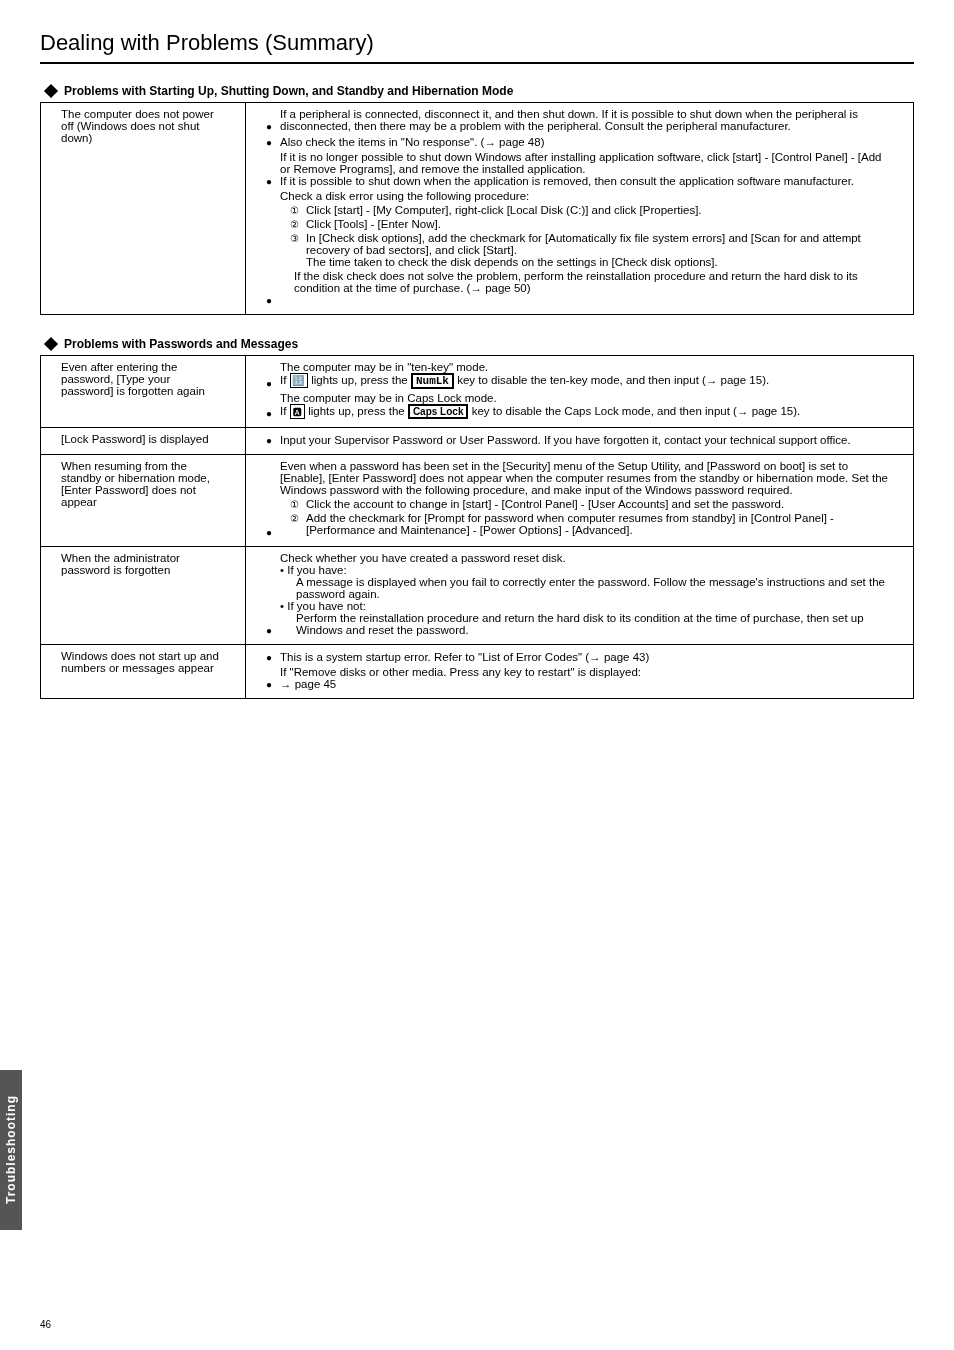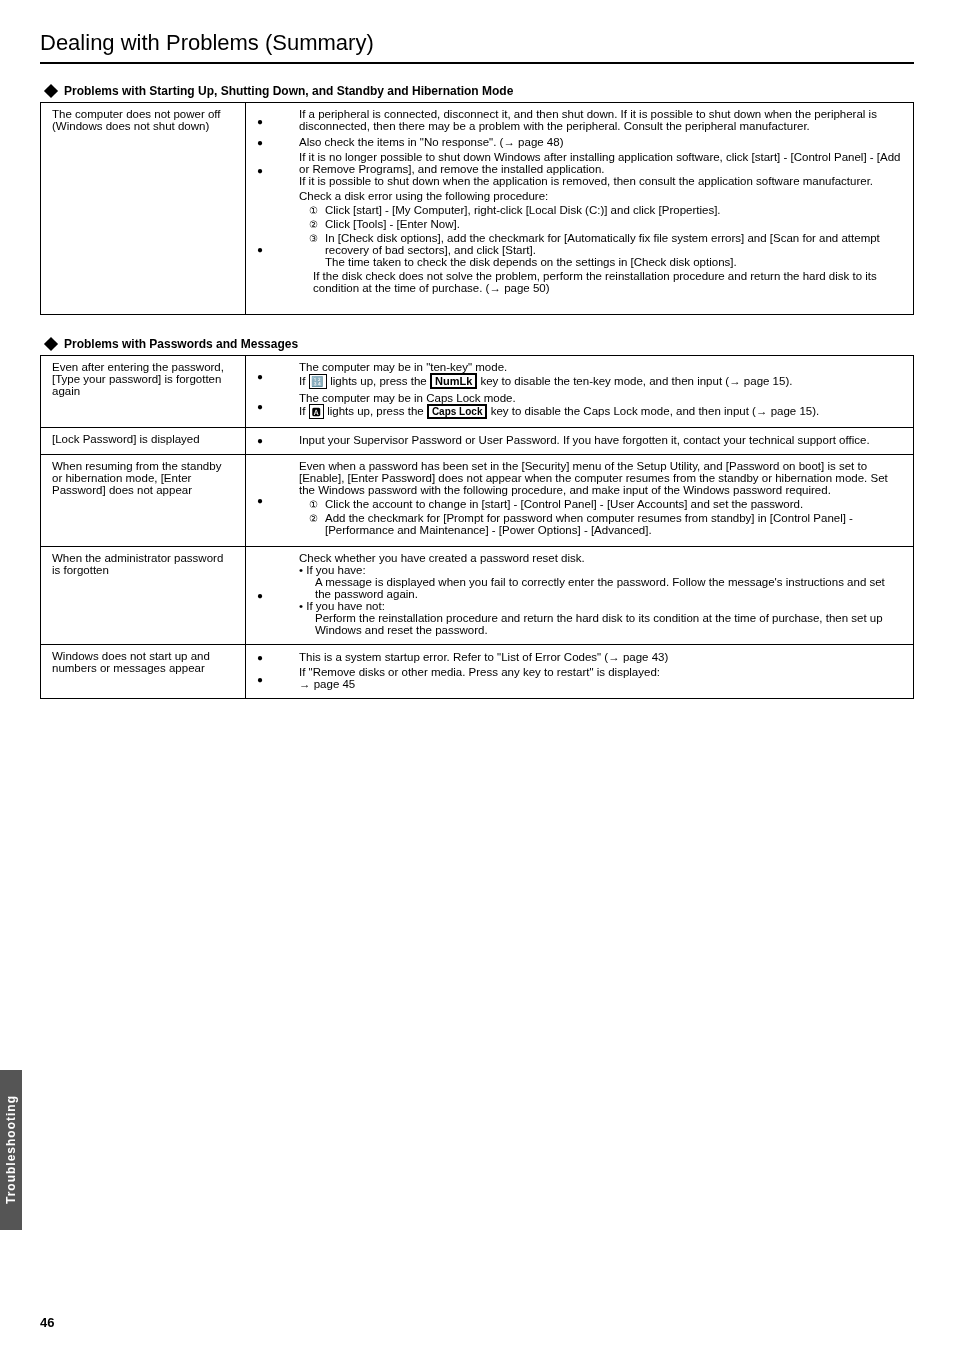--- a/index.html
+++ b/index.html
@@ -39,40 +39,39 @@
       flex-shrink: 0;
     }
     table.problems-table {
       width: 100%;
       border-collapse: collapse;
       font-size: 11.5px;
       margin-bottom: 18px;
     }
     table.problems-table td {
       border: 1px solid #000;
-      padding: 5px 11px;
+      padding: 5px 20px;
       vertical-align: top;
     }
     table.problems-table td.problem-col {
       width: 205px;
       font-weight: normal;
     }
     table.problems-table td.solution-col {
       width: auto;
     }
     ul.bullet-list {
       list-style: none;
       padding: 0;
       margin: 0;
     }
     ul.bullet-list > li {
       display: flex;
-      align-items: center;
+      align-items: flex-end;
       margin-bottom: 3px;
-      gap: 28px;
     }
     ul.bullet-list > li .bullet {
       flex-shrink: 0;
       width: 14px;
       margin-top: 1px;
     }
     ul.bullet-list > li .bullet::before {
       content: "●";
       font-size: 10px;
     }
@@ -100,20 +99,21 @@
       padding-left: 14px;
       margin-top: 2px;
       margin-bottom: 12px;
     }
     .numlk-badge {
       display: inline-block;
       border: 2px solid #000;
       padding: 0 3px;
       font-weight: bold;
       font-size: 11px;
+      font-family: Liberation Mono, monospace;
     }
     .capslock-badge {
       display: inline-block;
       border: 2px solid #000;
       padding: 0 3px;
       font-weight: bold;
       font-size: 10px;
     }
     .arrow-right {
       display: inline;
@@ -135,22 +135,22 @@
       writing-mode: vertical-rl;
       transform: rotate(180deg);
       font-size: 12px;
       font-weight: bold;
       letter-spacing: 1px;
     }
     .page-num {
       position: absolute;
       bottom: 20px;
       left: 40px;
-      font-size: 13px;
-      font-weight: bold;
+      font-size: 10px;
+      font-weight: normal;
     }
   </style>
 </head>
 <body>
 
 <h1 class="page-title">Dealing with Problems (Summary)</h1>
 
 <div class="section-header">
   <span class="diamond"></span>
   <span>Problems with Starting Up, Shutting Down, and Standby and Hibernation Mode</span>

